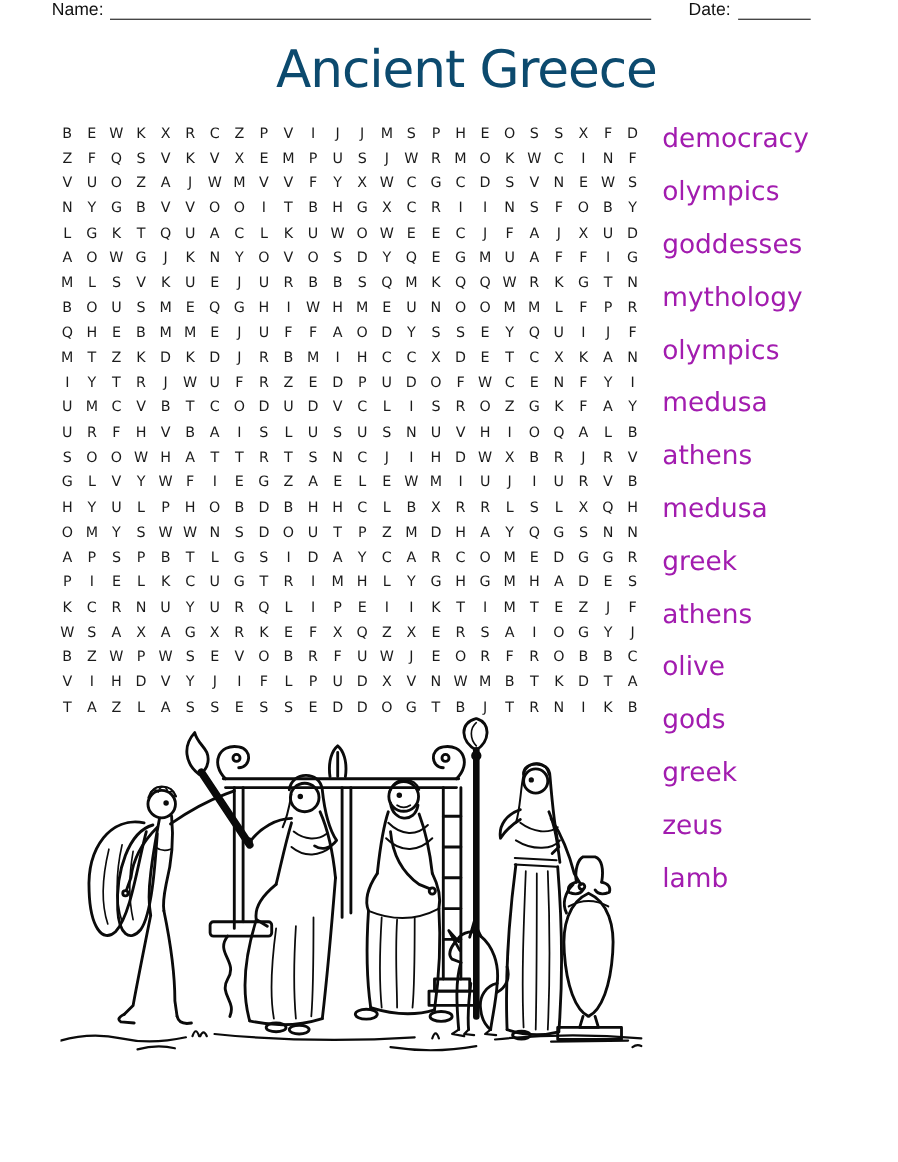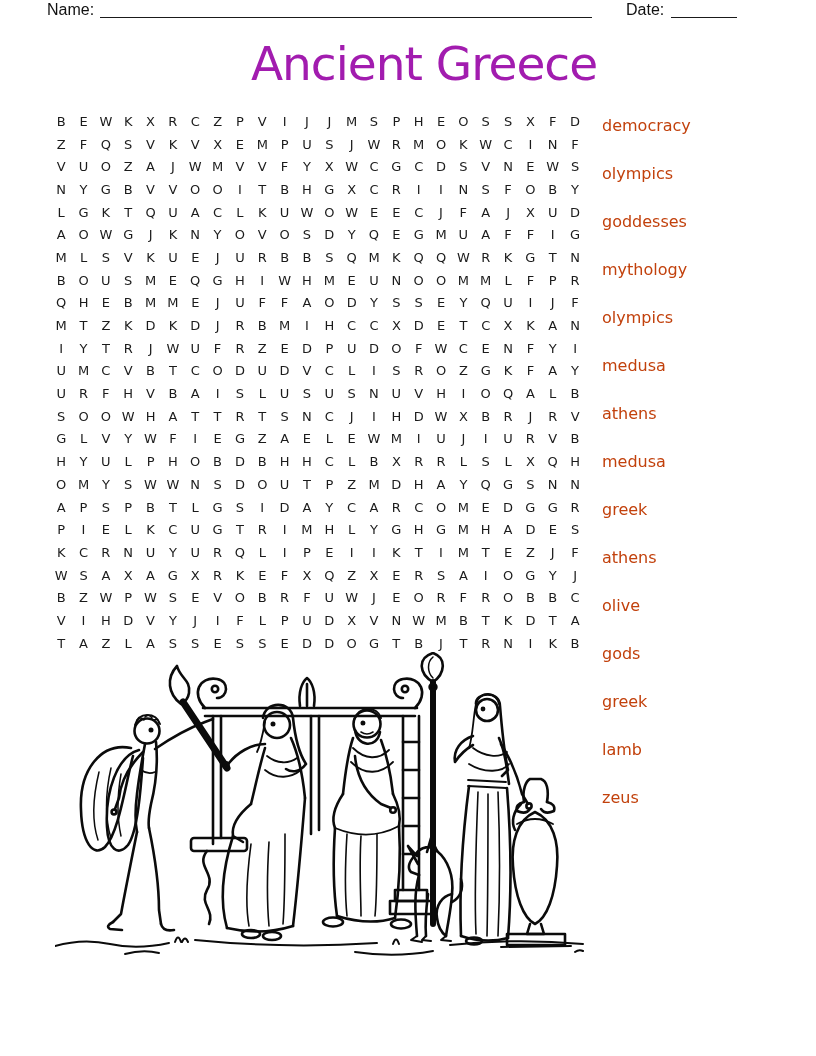--- a/index.html
+++ b/index.html
@@ -14,35 +14,35 @@
     font-size:16px; color:#111;
   }
   .name-label { left:47px; }
   .date-label { left:626px; }
   .blank { position:absolute; border-bottom:1.6px solid #1a1a1a; height:17px; top:1px; }
   .name-blank { left:100px; width:492px; }
   .date-blank { left:671px; width:66px; }
   
   .title {
     position:absolute; top:36px; left:0; width:804px; text-align:center;
-    font-size:47px; font-weight:400; color:#a21caf; letter-spacing:-1px;padding-left:44px;
+    font-size:47px; font-weight:400; color:#0c4a6e; letter-spacing:-1px;padding-left:44px;
   }
   
   .grid {
     position:absolute; left:50px; top:110px;
     display:grid; grid-template-columns:repeat(24, 22.35px);
     grid-auto-rows:22.7px;
   }
   .cell {
     display:flex; align-items:center; justify-content:center;
     font-size:13px; font-weight:500; color:#1b1b1b;
   }
   
   .words { position:absolute; left:602px; top:102px; }
-  .word { height:48px; line-height:48px; font-size:16px; color:#c2410c; }
+  .word { height:48px; line-height:48px; font-size:24px; color:#a21caf; }
   
   .illus { position:absolute; left:55px; top:652px; }
   .illus path, .illus line, .illus circle, .illus ellipse, .illus rect {
     stroke:#0b0b0b; fill:none; stroke-linecap:round; stroke-linejoin:round;
   }
 </style>
 </head>
 <body>
 
 <div class="page">
@@ -640,22 +640,22 @@
       <div class="word">mythology</div>
       <div class="word">olympics</div>
       <div class="word">medusa</div>
       <div class="word">athens</div>
       <div class="word">medusa</div>
       <div class="word">greek</div>
       <div class="word">athens</div>
       <div class="word">olive</div>
       <div class="word">gods</div>
       <div class="word">greek</div>
+      <div class="word">zeus</div>
       <div class="word">lamb</div>
-      <div class="word">zeus</div>
     </div>
 
   <svg class="illus" width="530" height="310" viewBox="0 0 530 310">
     <g stroke-width="2.6">
 
       <path d="M148 56 L362 56 M150 64 L360 64"></path>
       <path d="M150 56 C136 42 144 24 162 27 C175 29 173 46 162 46"></path>
       <circle cx="160" cy="37" r="3.2"></circle>
       <path d="M360 56 C374 42 366 24 348 27 C335 29 337 46 348 46"></path>
       <circle cx="350" cy="37" r="3.2"></circle>

